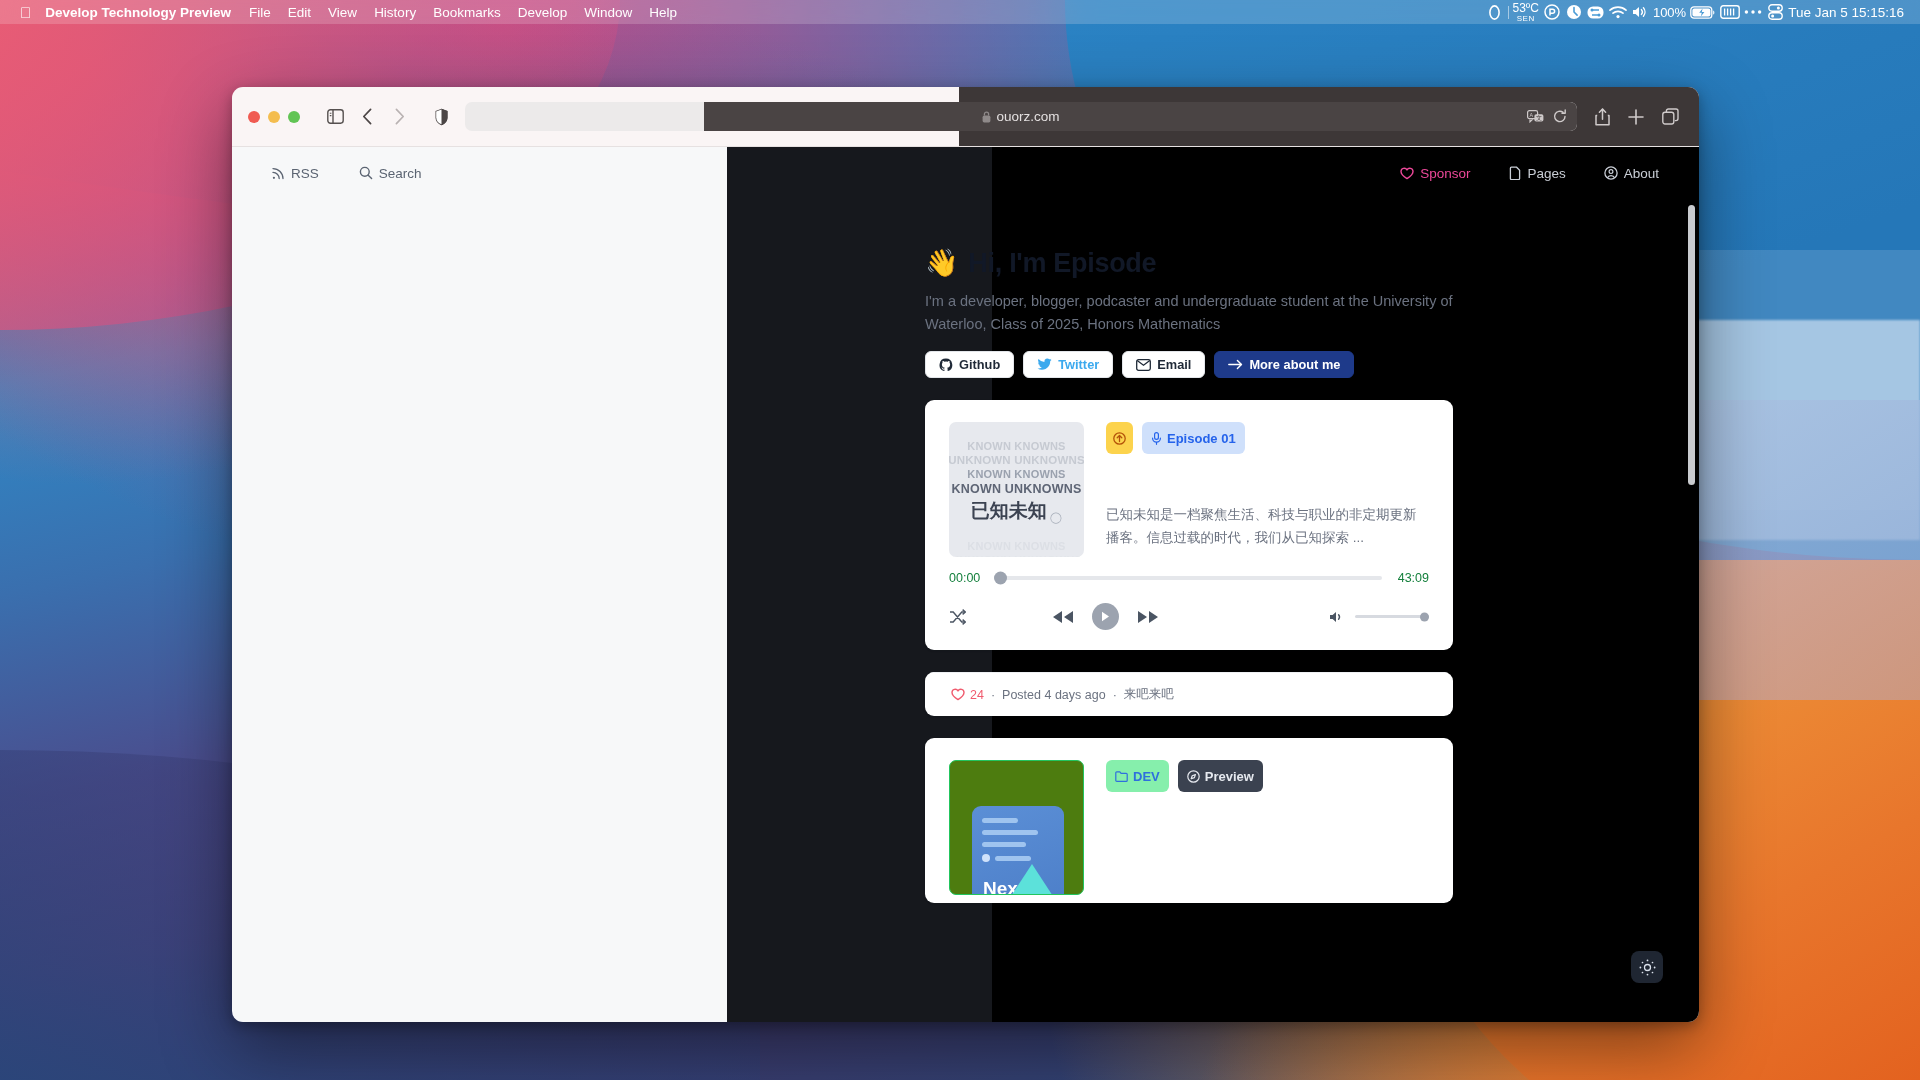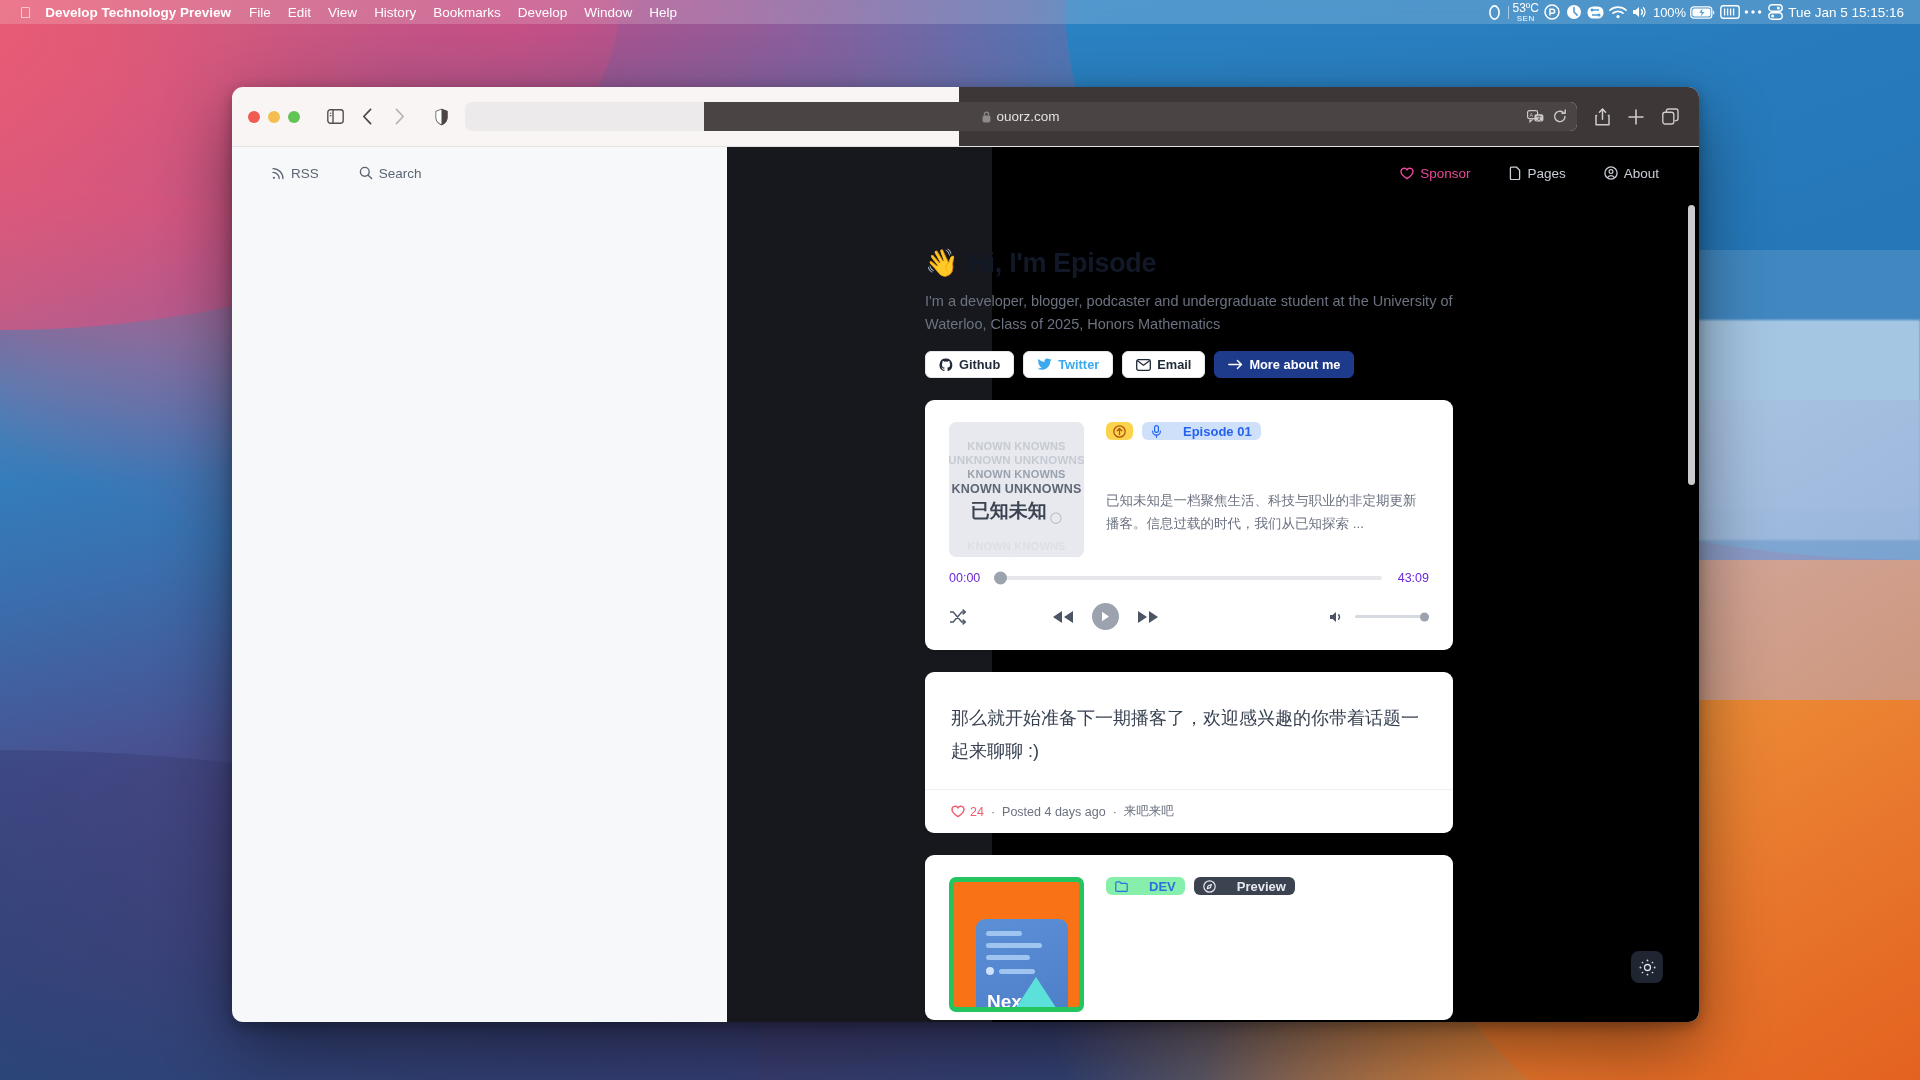--- a/index.html
+++ b/index.html
@@ -195,50 +195,50 @@
   .ku-3 { font-size:11px; color:#9aa1ae; margin-top:2px; }
   .ku-4 { font-size:12.5px; color:#5e6575; margin-top:2px; }
   .ku-cn { font-size:19px; font-weight:bold; color:#3c4352; margin-top:2px; display:flex; align-items:flex-end; gap:3px; }
   .ku-cn small { font-size:11px; color:#aab0bb; font-weight:normal; }
   .ku-5 { font-size:11px; color:#dcdfe5; margin-top:16px; }
   .ku-6 { font-size:11px; color:#e3e6ea; margin-top:2px; }
 
   .card-main { flex:1; min-width:0; }
   .tagrow { display:flex; align-items:center; gap:9px; }
   .tag {
-    height:18px; padding:0 9px; border-radius:6px;
-    display:flex; align-items:center; gap:21px;
+    height:32px; padding:0 9px; border-radius:6px;
+    display:flex; align-items:center; gap:5px;
     font-size:13px; font-weight:600;
   }
   .tag-yellow { background:#fcd34d; color:#b45309; padding:0 7px; }
   .tag-blue { background:#cfe0fb; color:#2563eb; }
   .tag-devblue { background:#86efac; color:#2f6fdd; }
   .tag-dark { background:#3b4250; color:#e6e9ef; }
   .card-title { margin-top:11px; font-size:19.5px; font-weight:bold; color:#111827; line-height:1.45; }
   .card-title.dark { color:#fff; }
   .card-desc { margin-top:10px; font-size:13.5px; line-height:1.7; color:#6b7280; }
 
   
   .player { padding:6px 24px 20px 24px; }
-  .prow1 { display:flex; align-items:center; gap:16px; font-size:12.5px; color:#6d28d9; }
+  .prow1 { display:flex; align-items:center; gap:16px; font-size:12.5px; color:#15803d; }
   .bar { flex:1; height:4px; border-radius:2px; background:#e5e7eb; position:relative; }
   .bar .knob { position:absolute; left:0; top:50%; transform:translate(-2px,-50%); width:13px; height:13px; border-radius:50%; background:#9ca3af; }
   .prow2 { margin-top:18px; display:flex; align-items:center; }
   .pc { color:#4b5563; display:flex; align-items:center; }
   .pc-center { margin:0 auto; display:flex; align-items:center; gap:18px; }
   .playbtn { width:27px; height:27px; border-radius:50%; background:#9ca3af; display:flex; align-items:center; justify-content:center; color:#fff; }
   .volwrap { display:flex; align-items:center; gap:10px; margin-left:auto; }
   .volbar { width:74px; height:3px; background:#d7dae0; border-radius:2px; position:relative; }
   .volbar .vk { position:absolute; right:0; top:50%; transform:translateY(-50%); width:9px; height:9px; border-radius:50%; background:#9ca3af; }
 
   .card-quote { padding:30px 26px 22px 26px; font-size:18px; line-height:1.8; color:#374151; font-weight:500; }
   .card-meta { border-top:1px solid #eef0f3; padding:13px 26px; display:flex; align-items:center; gap:7px; font-size:12.5px; color:#6b7280; }
   .card-meta .likes { color:#f05b6e; display:flex; align-items:center; gap:5px; }
 
-  .nex-thumb { background:#f97316; border:5px solid #22c55e; }
+  .nex-thumb { background:#4d7c0f; border:1px solid #22c55e; }
   .nex-card {
     position:absolute; left:22px; bottom:-10px; width:92px; height:98px;
     border-radius:9px; background:linear-gradient(160deg,#5b8fd6 0%,#4d7fc9 100%);
     padding:12px 10px;
   }
   .nex-card i { display:block; height:5px; border-radius:3px; background:#9fc4ef; margin-bottom:7px; }
   .nex-card .w1 { width:36px; } .nex-card .w2 { width:56px; } .nex-card .w3 { width:44px; }
   .nex-card .dotrow { display:flex; align-items:center; gap:5px; margin-top:2px; }
   .nex-card .dot { width:8px; height:8px; border-radius:50%; background:#cfe2fb; }
   .nex-card .nexlbl { position:absolute; left:11px; bottom:4px; color:#fff; font-weight:bold; font-size:19px; }
@@ -635,21 +635,20 @@
               </span>
               <span class="volbar">
                   <span class="vk"></span>
                 </span>
             </span>
           </div>
         </div>
       </div>
 
       <div class="card">
-        <div class="card-quote">那么就开始准备下一期播客了，欢迎感兴趣的你带着话题一起来聊聊 :)</div>
         <div class="card-meta">
           <span class="likes">
             <span style="display:flex">
               <svg width="14" height="13" viewBox="0 0 14 13">
                   <path d="M7 11.6S1 8 1 4.5A3.2 3.2 0 017 2.9a3.2 3.2 0 016 1.6c0 3.5-6 7.1-6 7.1z" fill="none" stroke="currentColor" stroke-width="1.4" stroke-linejoin="round"></path>
                 </svg>
             </span>
             <span>24</span>
           </span>
           <span>·</span>

